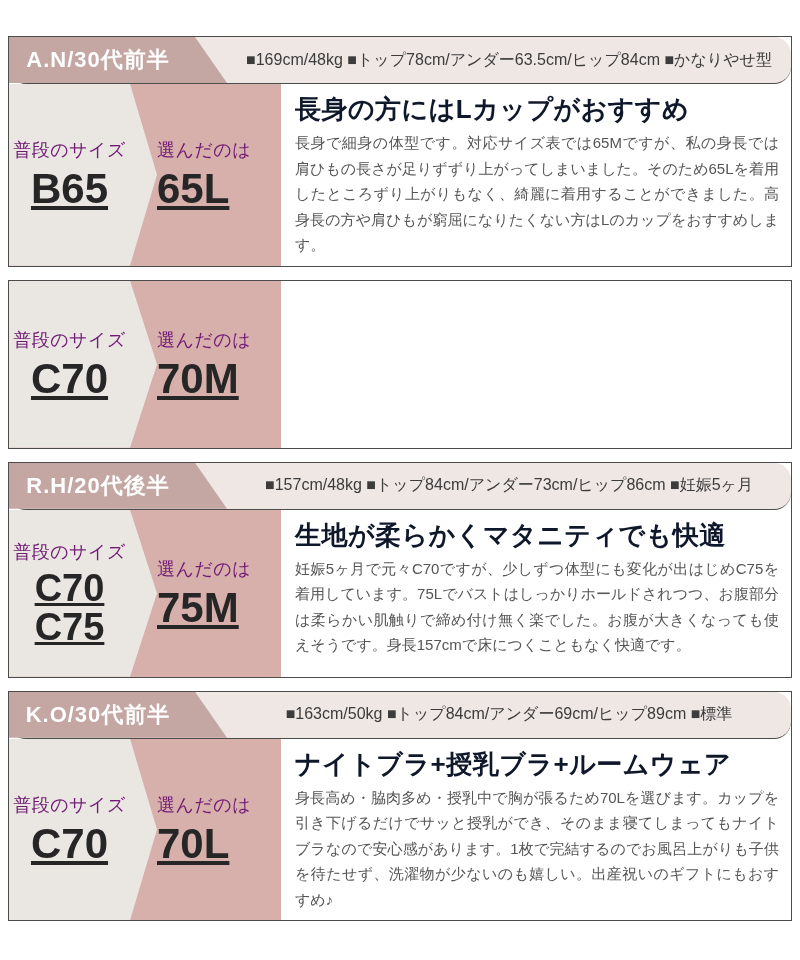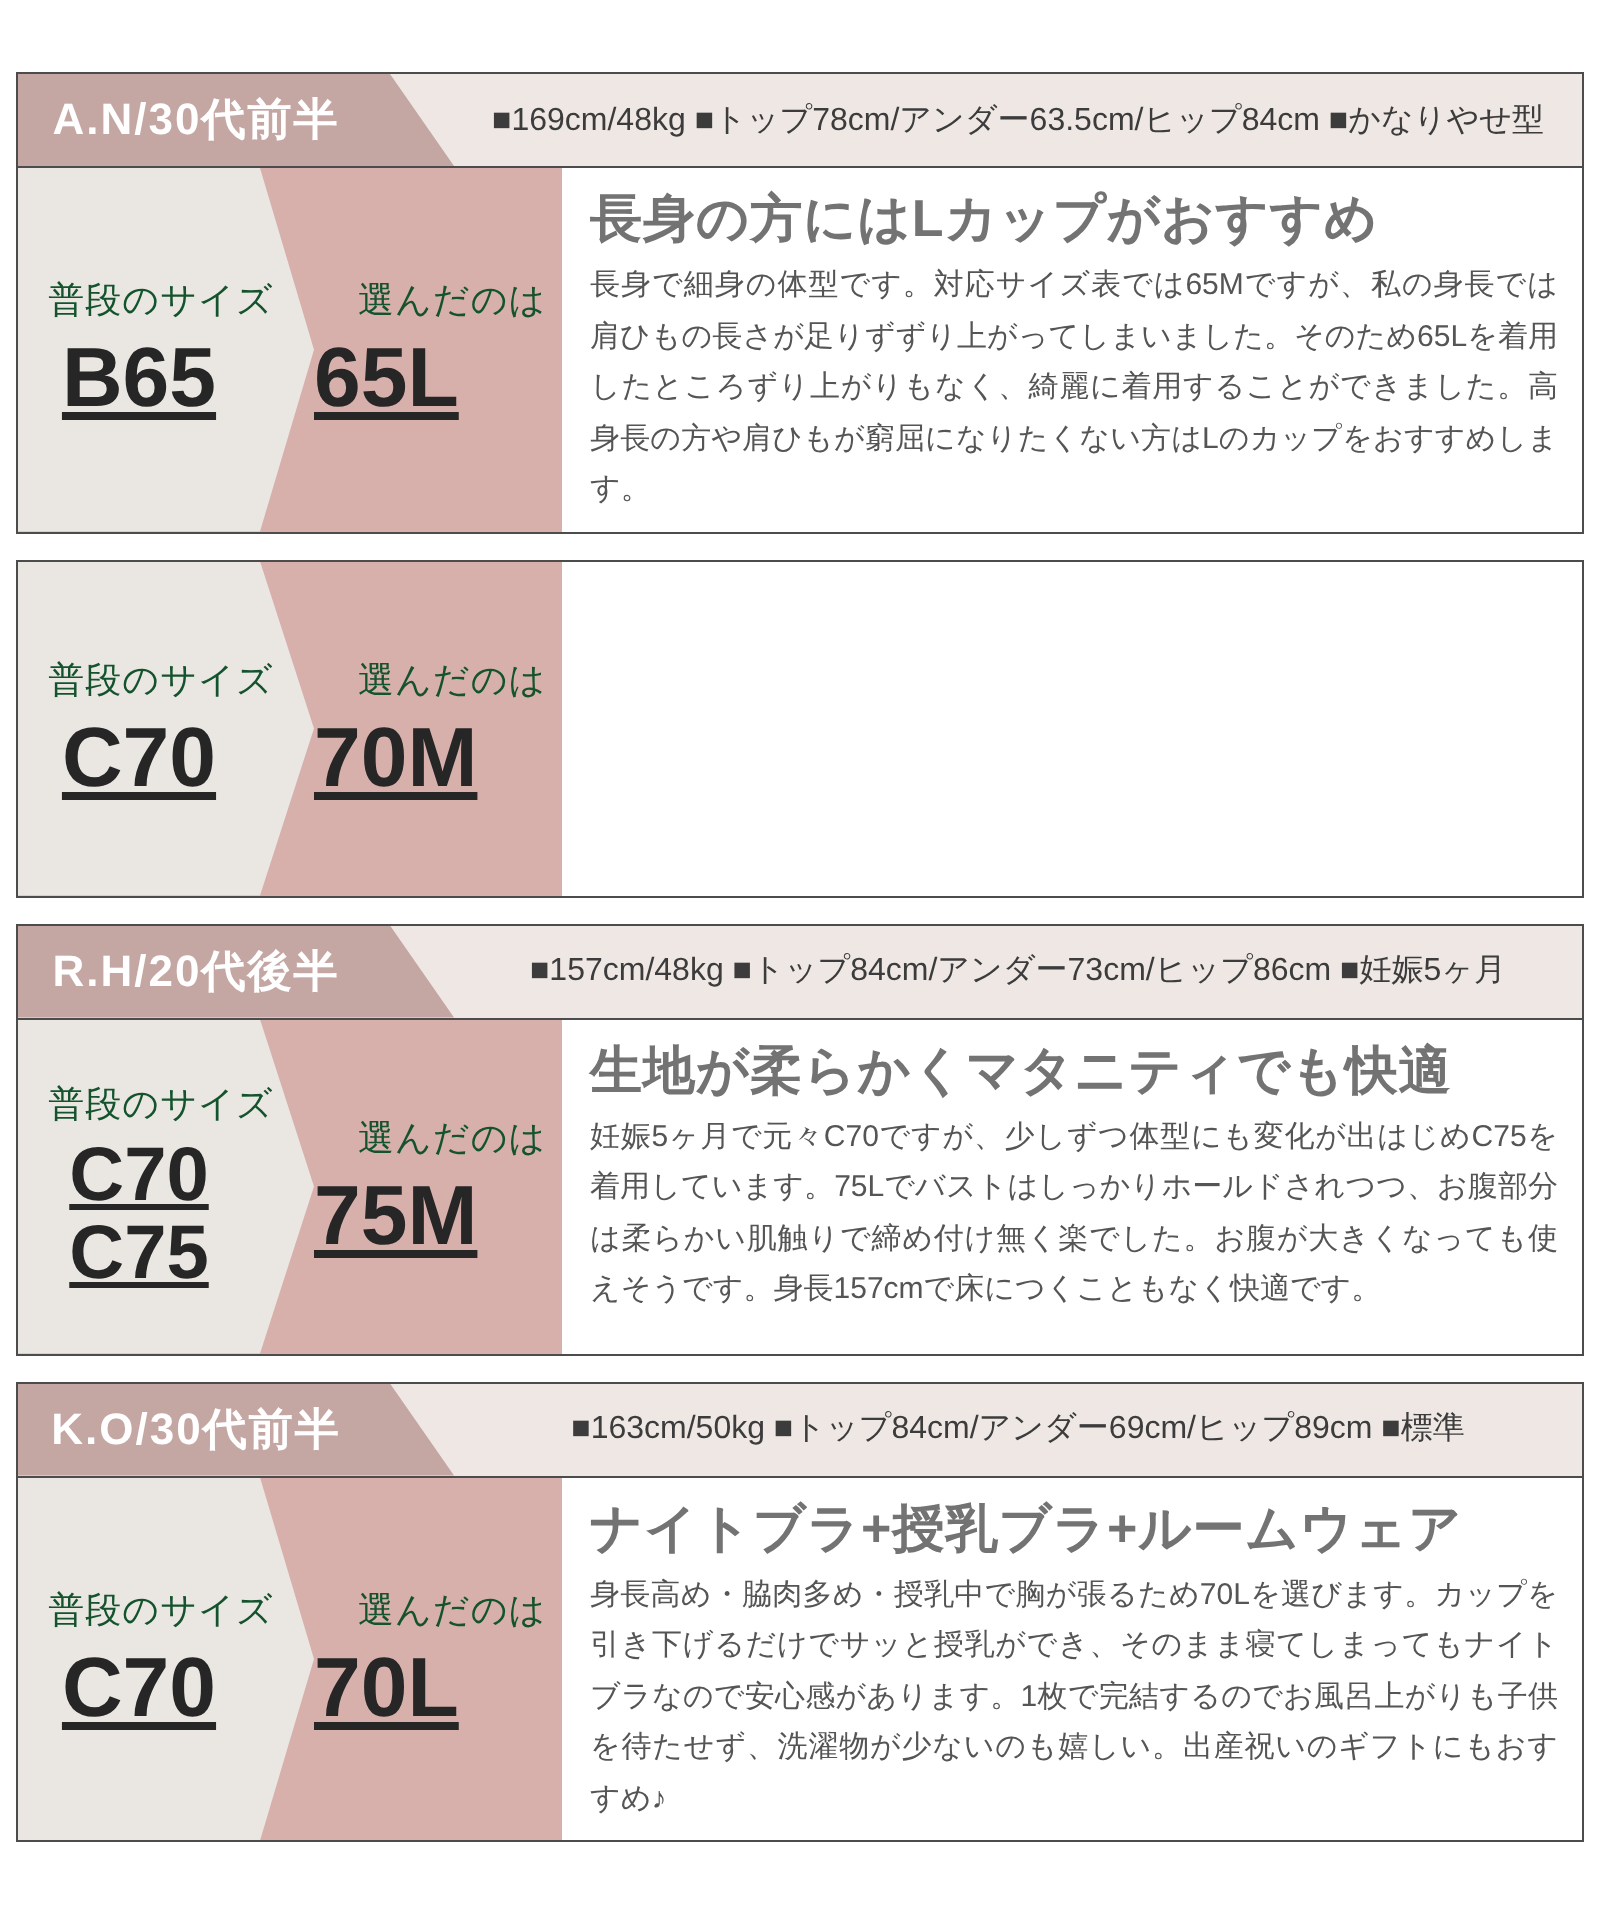--- a/index.html
+++ b/index.html
@@ -12,20 +12,21 @@
   .review{
     border:1px solid #4c4c4c;
     margin-bottom:13px;
     background:#ffffff;
   }
   
   .hdr{
     position:relative;height:46px;background:#eee7e4;
     display:flex;align-items:center;
     border-bottom:1px solid #4c4c4c;
+    border-radius:17px;
   }
   .hdr-name{
     position:absolute;left:0;top:0;bottom:0;width:218px;
     background:#c4a6a3;
     clip-path:polygon(0 0,186px 0,218px 100%,0 100%);
     color:#ffffff;font-size:22px;font-weight:700;letter-spacing:1px;
     display:flex;align-items:center;justify-content:center;
     padding-right:40px;box-sizing:border-box;
   }
   .hdr-stats{
@@ -45,37 +46,37 @@
   }
   .panel-left{
     position:absolute;left:0;top:0;bottom:0;width:121px;z-index:2;
     display:flex;flex-direction:column;align-items:center;justify-content:center;
   }
   .panel-right{
     position:absolute;left:148px;right:0;top:0;bottom:0;z-index:2;
     display:flex;flex-direction:column;align-items:flex-start;justify-content:center;
   }
   .size-label{
-    font-size:18px;color:#14532d;letter-spacing:.5px;
-    white-space:nowrap;margin-bottom:5px;margin-left:22px;
+    font-size:18px;color:#701a75;letter-spacing:.5px;
+    white-space:nowrap;margin-bottom:5px;
   }
   .size-value{
     font-size:42px;font-weight:700;color:#262626;line-height:1.05;
     text-align:center;
     text-decoration:underline;
   }
   .size-value.two-line{font-size:38px;line-height:1.02;}
   
   .rv{
     flex:1;min-width:0;background:#ffffff;
     padding:9px 12px 8px 14px;box-sizing:border-box;
   }
   .rv-title{
     margin:1px 0 5px 0;font-size:26px;font-weight:700;
-    color:#737373;letter-spacing:.5px;line-height:1.2;
+    color:#0f172a;letter-spacing:.5px;line-height:1.2;
   }
   .rv-text{
     margin:0;font-size:15px;color:#555555;
     line-height:25.5px;text-align:justify;
   }
 </style>
 </head>
 <body>
 
 <div class="page">

